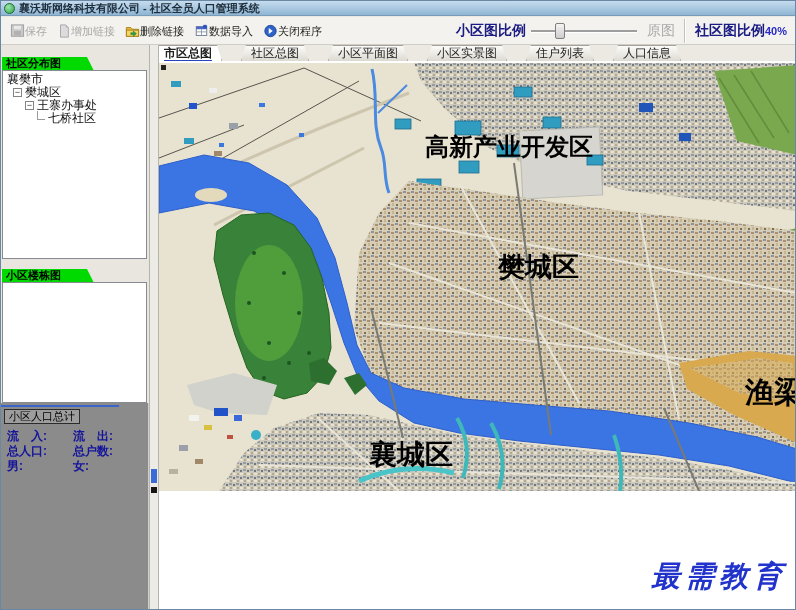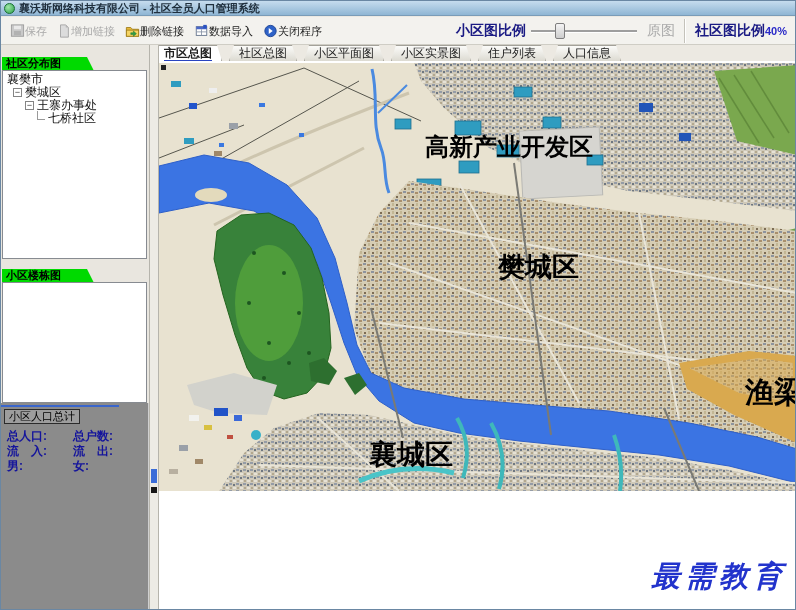--- a/index.html
+++ b/index.html
@@ -28,21 +28,21 @@
   .slider{position:relative;width:106px;height:20px;margin:0 5px;}
   .slider-track{position:absolute;left:0;right:0;top:9px;height:2px;background:#9e9e9e;border-bottom:1px solid #fff;}
   .slider-thumb{position:absolute;left:24px;top:2px;width:10px;height:16px;
     background:linear-gradient(#f4f4f4,#cdcdcd);border:1px solid #7e7e7e;border-radius:2px;box-sizing:border-box;}
   .orig{color:#a9a9a9;font-size:14px;margin:0 5px;white-space:nowrap;}
   .vsep{width:1px;height:24px;background:#c4c2ba;border-right:1px solid #fff;margin:0 4px;}
   .cscale{display:flex;flex-direction:row;align-items:center;margin:0 5px;line-height:12px;}
   .cval{color:#2a2ac8;font-size:11px;font-weight:bold;}
 
   
-  .tabbar{position:absolute;left:151px;top:44px;right:0;height:16px;display:flex;gap:7px;
+  .tabbar{position:absolute;left:151px;top:44px;right:0;height:16px;display:flex;gap:19px;
     align-items:flex-end;padding-left:2px;}
   .tab{height:15px;padding:0 9px;font-size:12px;line-height:15px;color:#222;white-space:nowrap;
     background:linear-gradient(#fbfbf9,#dcdad1);border:1px solid #a3a199;border-bottom:none;
     clip-path:polygon(5px 0,calc(100% - 5px) 0,100% 100%,0 100%);cursor:default;}
   .tab.active{background:#fff;font-weight:bold;}
   .tab.active span{border-bottom:2px solid #2a44c0;padding-bottom:0px;}
 
   
   .sidebar{position:absolute;left:0;top:44px;width:148px;bottom:0;background:#e9e6df;}
   .ghdr{position:absolute;left:1px;width:94px;height:18px;background:#00da00;color:#000;
@@ -197,26 +197,26 @@
     </div>
 
     <div class="ghdr h2">小区楼栋图</div>
     <div class="white-box box2"></div>
 
     <div class="gray-panel">
       <div class="blue-line"></div>
       <div class="stat-hdr">小区人口总计</div>
       <div class="stats">
         <div class="srow">
+          <span class="c1">流　入:</span>
+          <span class="c2">流　出:</span>
+        </div>
+        <div class="srow">
           <span class="c1">总人口:</span>
           <span class="c2">总户数:</span>
-        </div>
-        <div class="srow">
-          <span class="c1">流　入:</span>
-          <span class="c2">流　出:</span>
         </div>
         <div class="srow">
           <span class="c1">男:</span>
           <span class="c2">女:</span>
         </div>
       </div>
     </div>
   </div>
 
   <div class="splitter">

